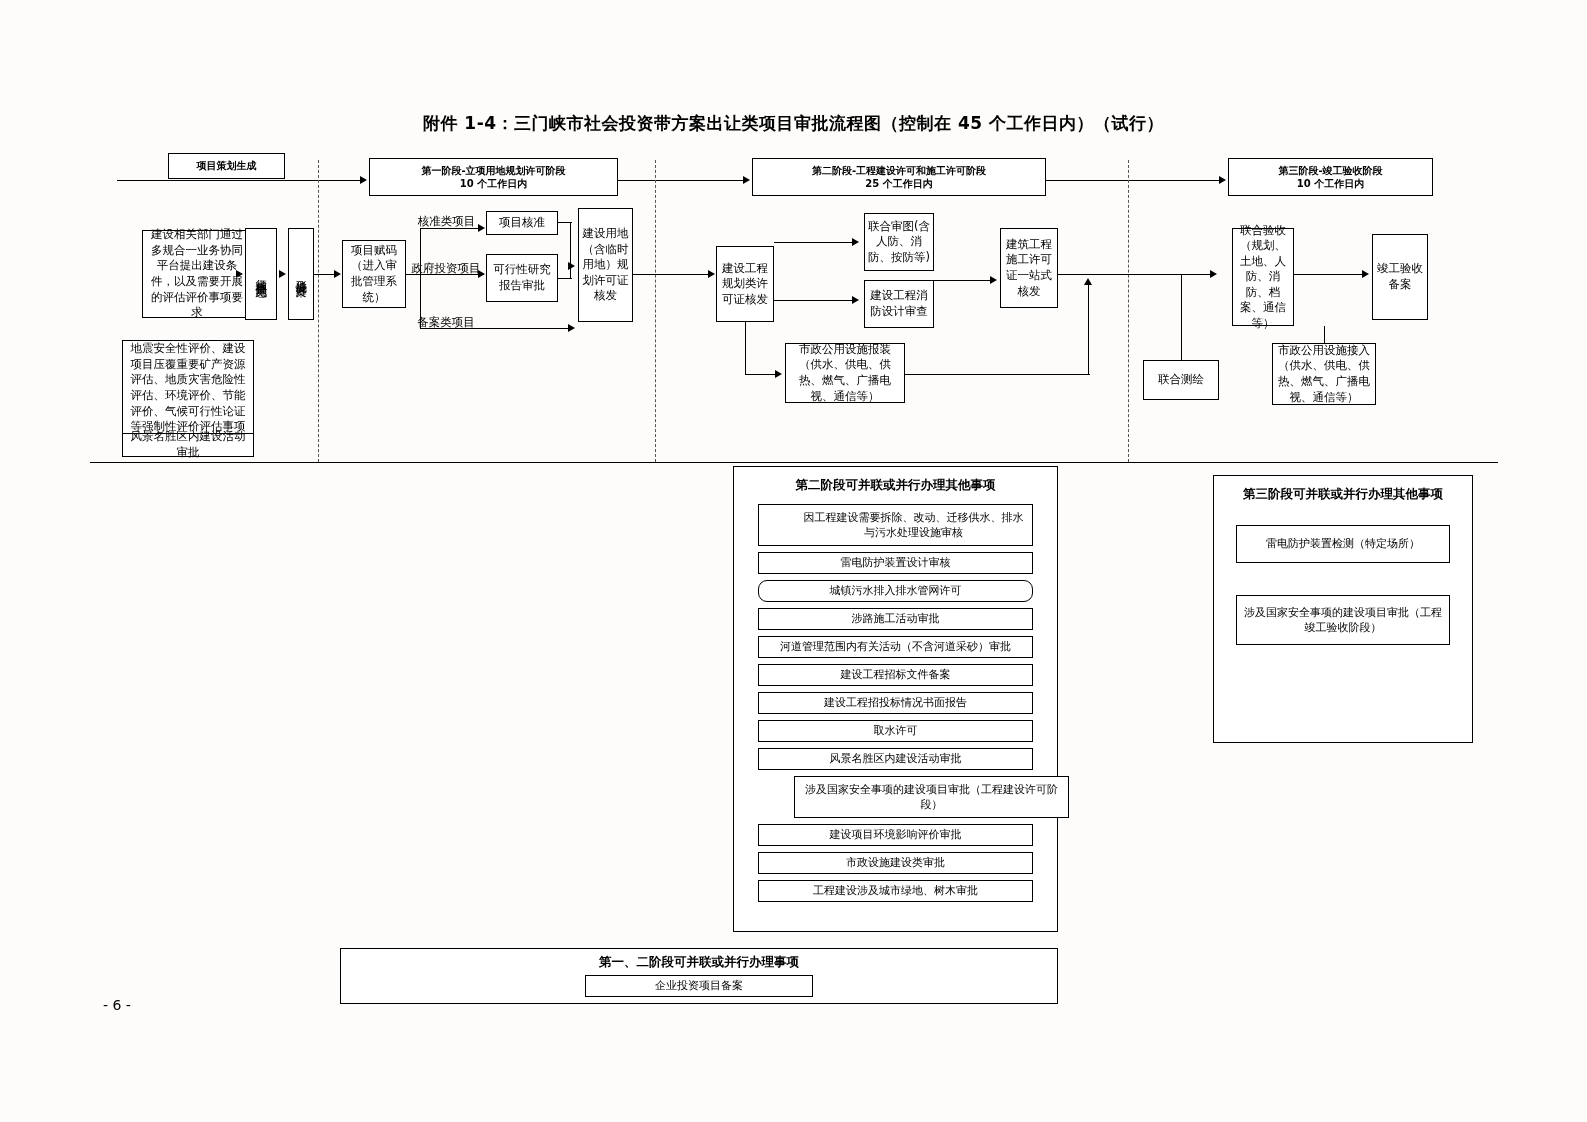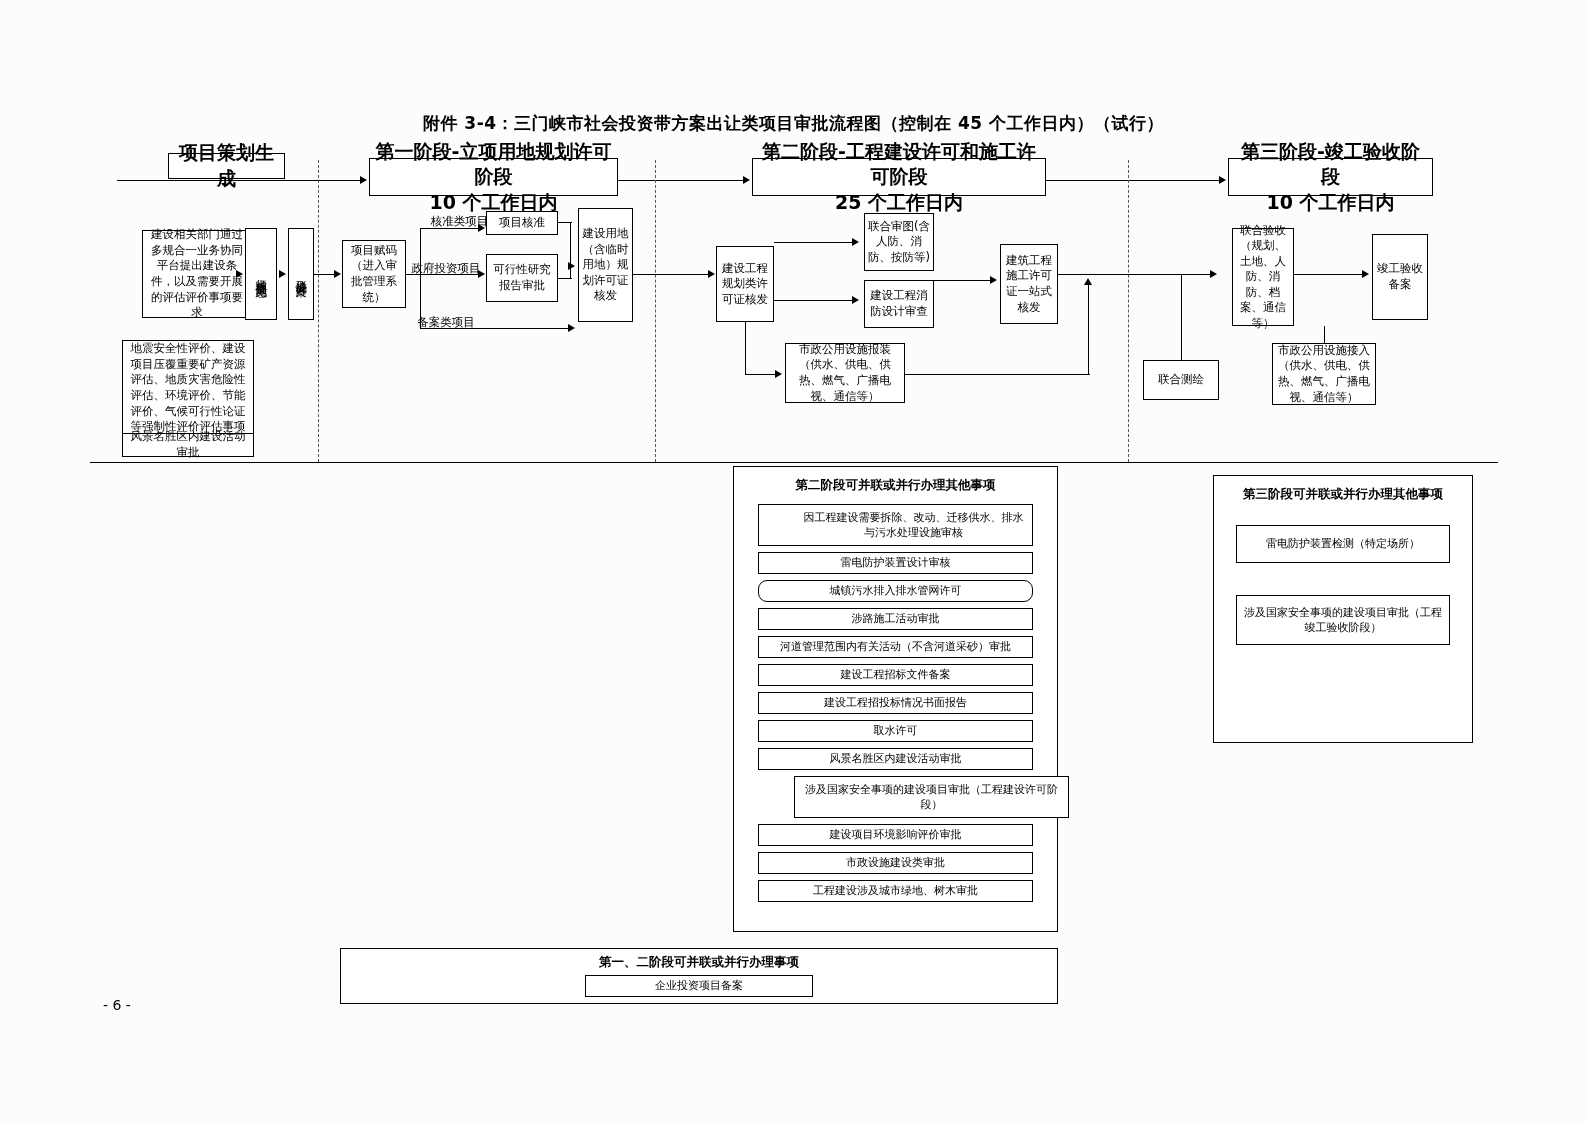--- a/index.html
+++ b/index.html
@@ -36,21 +36,21 @@
     display: flex;
     align-items: center;
     justify-content: center;
     text-align: center;
     font-size: 11.5px;
     line-height: 1.35;
     padding: 2px 3px;
   }
   .box.bold {
     font-weight: bold;
-    font-size: 19px;
+    font-size: 10px;
   }
   .vtext {
     writing-mode: vertical-rl;
     text-orientation: upright;
     letter-spacing: 1px;
     line-height: 1.25;
   }
   .line {
     position: absolute;
     background: #000;
@@ -107,21 +107,21 @@
     left: 103px;
     top: 997px;
     font-size: 14px;
   }
 </style>
 </head>
 <body>
 
 <div id="page">
 
-  <div class="title">附件 3-4：三门峡市社会投资带方案出让类项目审批流程图（控制在 45 个工作日内）（试行）</div>
+  <div class="title">附件 1-4：三门峡市社会投资带方案出让类项目审批流程图（控制在 45 个工作日内）（试行）</div>
 
   <div class="pagenum">- 6 -</div>
 
   <div class="box bold" style="left:168px; top:153px; width:117px; height:26px;">项目策划生成</div>
 
   <div class="box bold" style="left:369px; top:158px; width:249px; height:38px; flex-direction:column;">
     <span>第一阶段-立项用地规划许可阶段</span>
     <span>10 个工作日内</span>
   </div>
 
@@ -163,21 +163,21 @@
   <div class="box" style="left:122px; top:433px; width:132px; height:24px;">风景名胜区内建设活动审批</div>
 
   <div class="line hline" style="left:252px; top:274px; width:-1px;"></div>
   <div class="arrow" style="left:236px; top:270px;"></div>
   <div class="arrow" style="left:279px; top:270px;"></div>
   <div class="line hline" style="left:314px; top:274px; width:22px;"></div>
   <div class="arrow" style="left:334px; top:270px;"></div>
 
   <div class="box" style="left:342px; top:240px; width:64px; height:68px;">项目赋码（进入审批管理系统）</div>
 
-  <div class="box" style="left:417px; top:211px; width:85px; height:22px; border:none; background:transparent;text-align:right;">核准类项目</div>
+  <div class="box" style="left:404px; top:211px; width:85px; height:22px; border:none; background:transparent;text-align:right;">核准类项目</div>
 
   <div class="box" style="left:486px; top:211px; width:72px; height:24px;">项目核准</div>
 
   <div class="box" style="left:404px; top:258px; width:84px; height:22px; border:none; background:transparent;">政府投资项目</div>
 
   <div class="box" style="left:486px; top:254px; width:72px; height:48px; flex-direction:column;">
     <span>可行性研究报告审批</span>
   </div>
 
   <div class="box" style="left:404px; top:312px; width:84px; height:22px; border:none; background:transparent;">备案类项目</div>
@@ -198,21 +198,21 @@
 
   <div class="line hline" style="left:633px; top:274px; width:78px;"></div>
   <div class="arrow" style="left:708px; top:270px;"></div>
 
   <div class="box" style="left:716px; top:246px; width:58px; height:76px;">建设工程规划类许可证核发</div>
 
   <div class="box" style="left:864px; top:213px; width:70px; height:58px;">联合审图(含人防、消防、按防等)</div>
 
   <div class="box" style="left:864px; top:280px; width:70px; height:48px;">建设工程消防设计审查</div>
 
-  <div class="box" style="left:1000px; top:244px; width:58px; height:80px;">建筑工程施工许可证一站式核发</div>
+  <div class="box" style="left:1000px; top:228px; width:58px; height:80px;">建筑工程施工许可证一站式核发</div>
 
   <div class="box" style="left:785px; top:343px; width:120px; height:60px;">市政公用设施报装（供水、供电、供热、燃气、广播电视、通信等）</div>
 
   <div class="line hline" style="left:774px; top:242px; width:80px;"></div>
   <div class="arrow" style="left:852px; top:238px;"></div>
   <div class="line hline" style="left:774px; top:300px; width:80px;"></div>
   <div class="arrow" style="left:852px; top:296px;"></div>
   <div class="line hline" style="left:934px; top:280px; width:58px;"></div>
   <div class="arrow" style="left:990px; top:276px;"></div>
 

